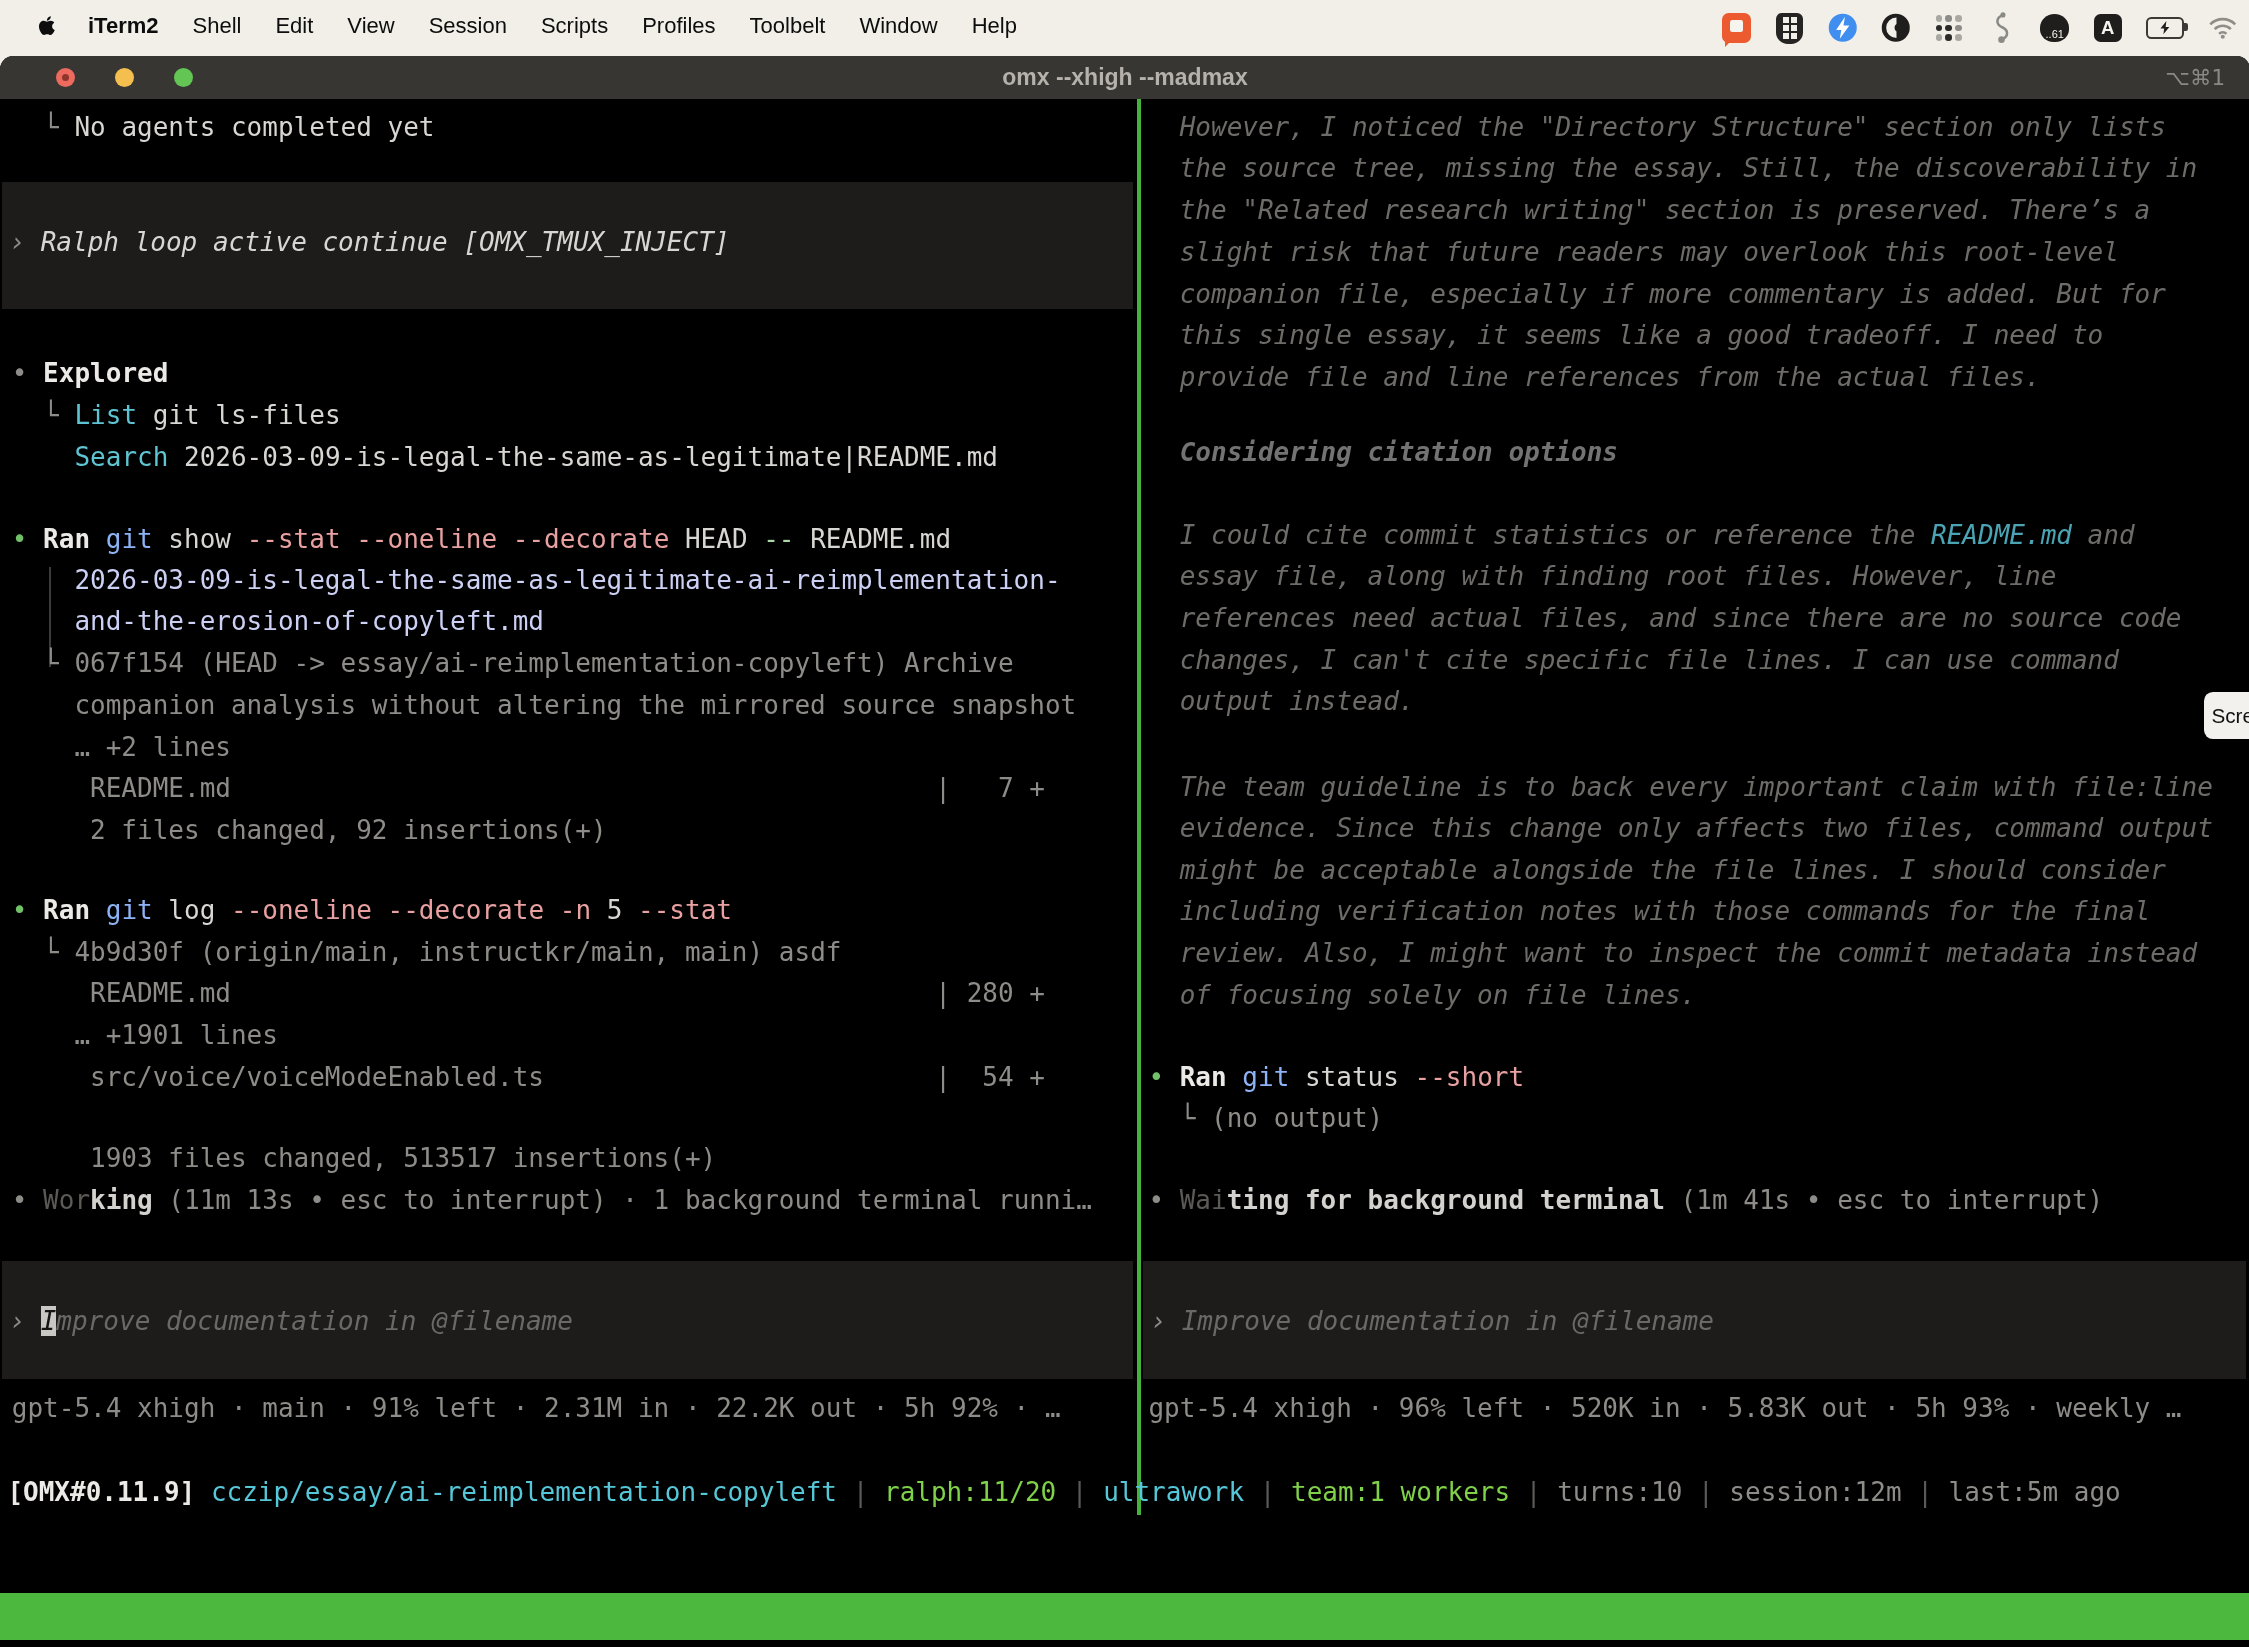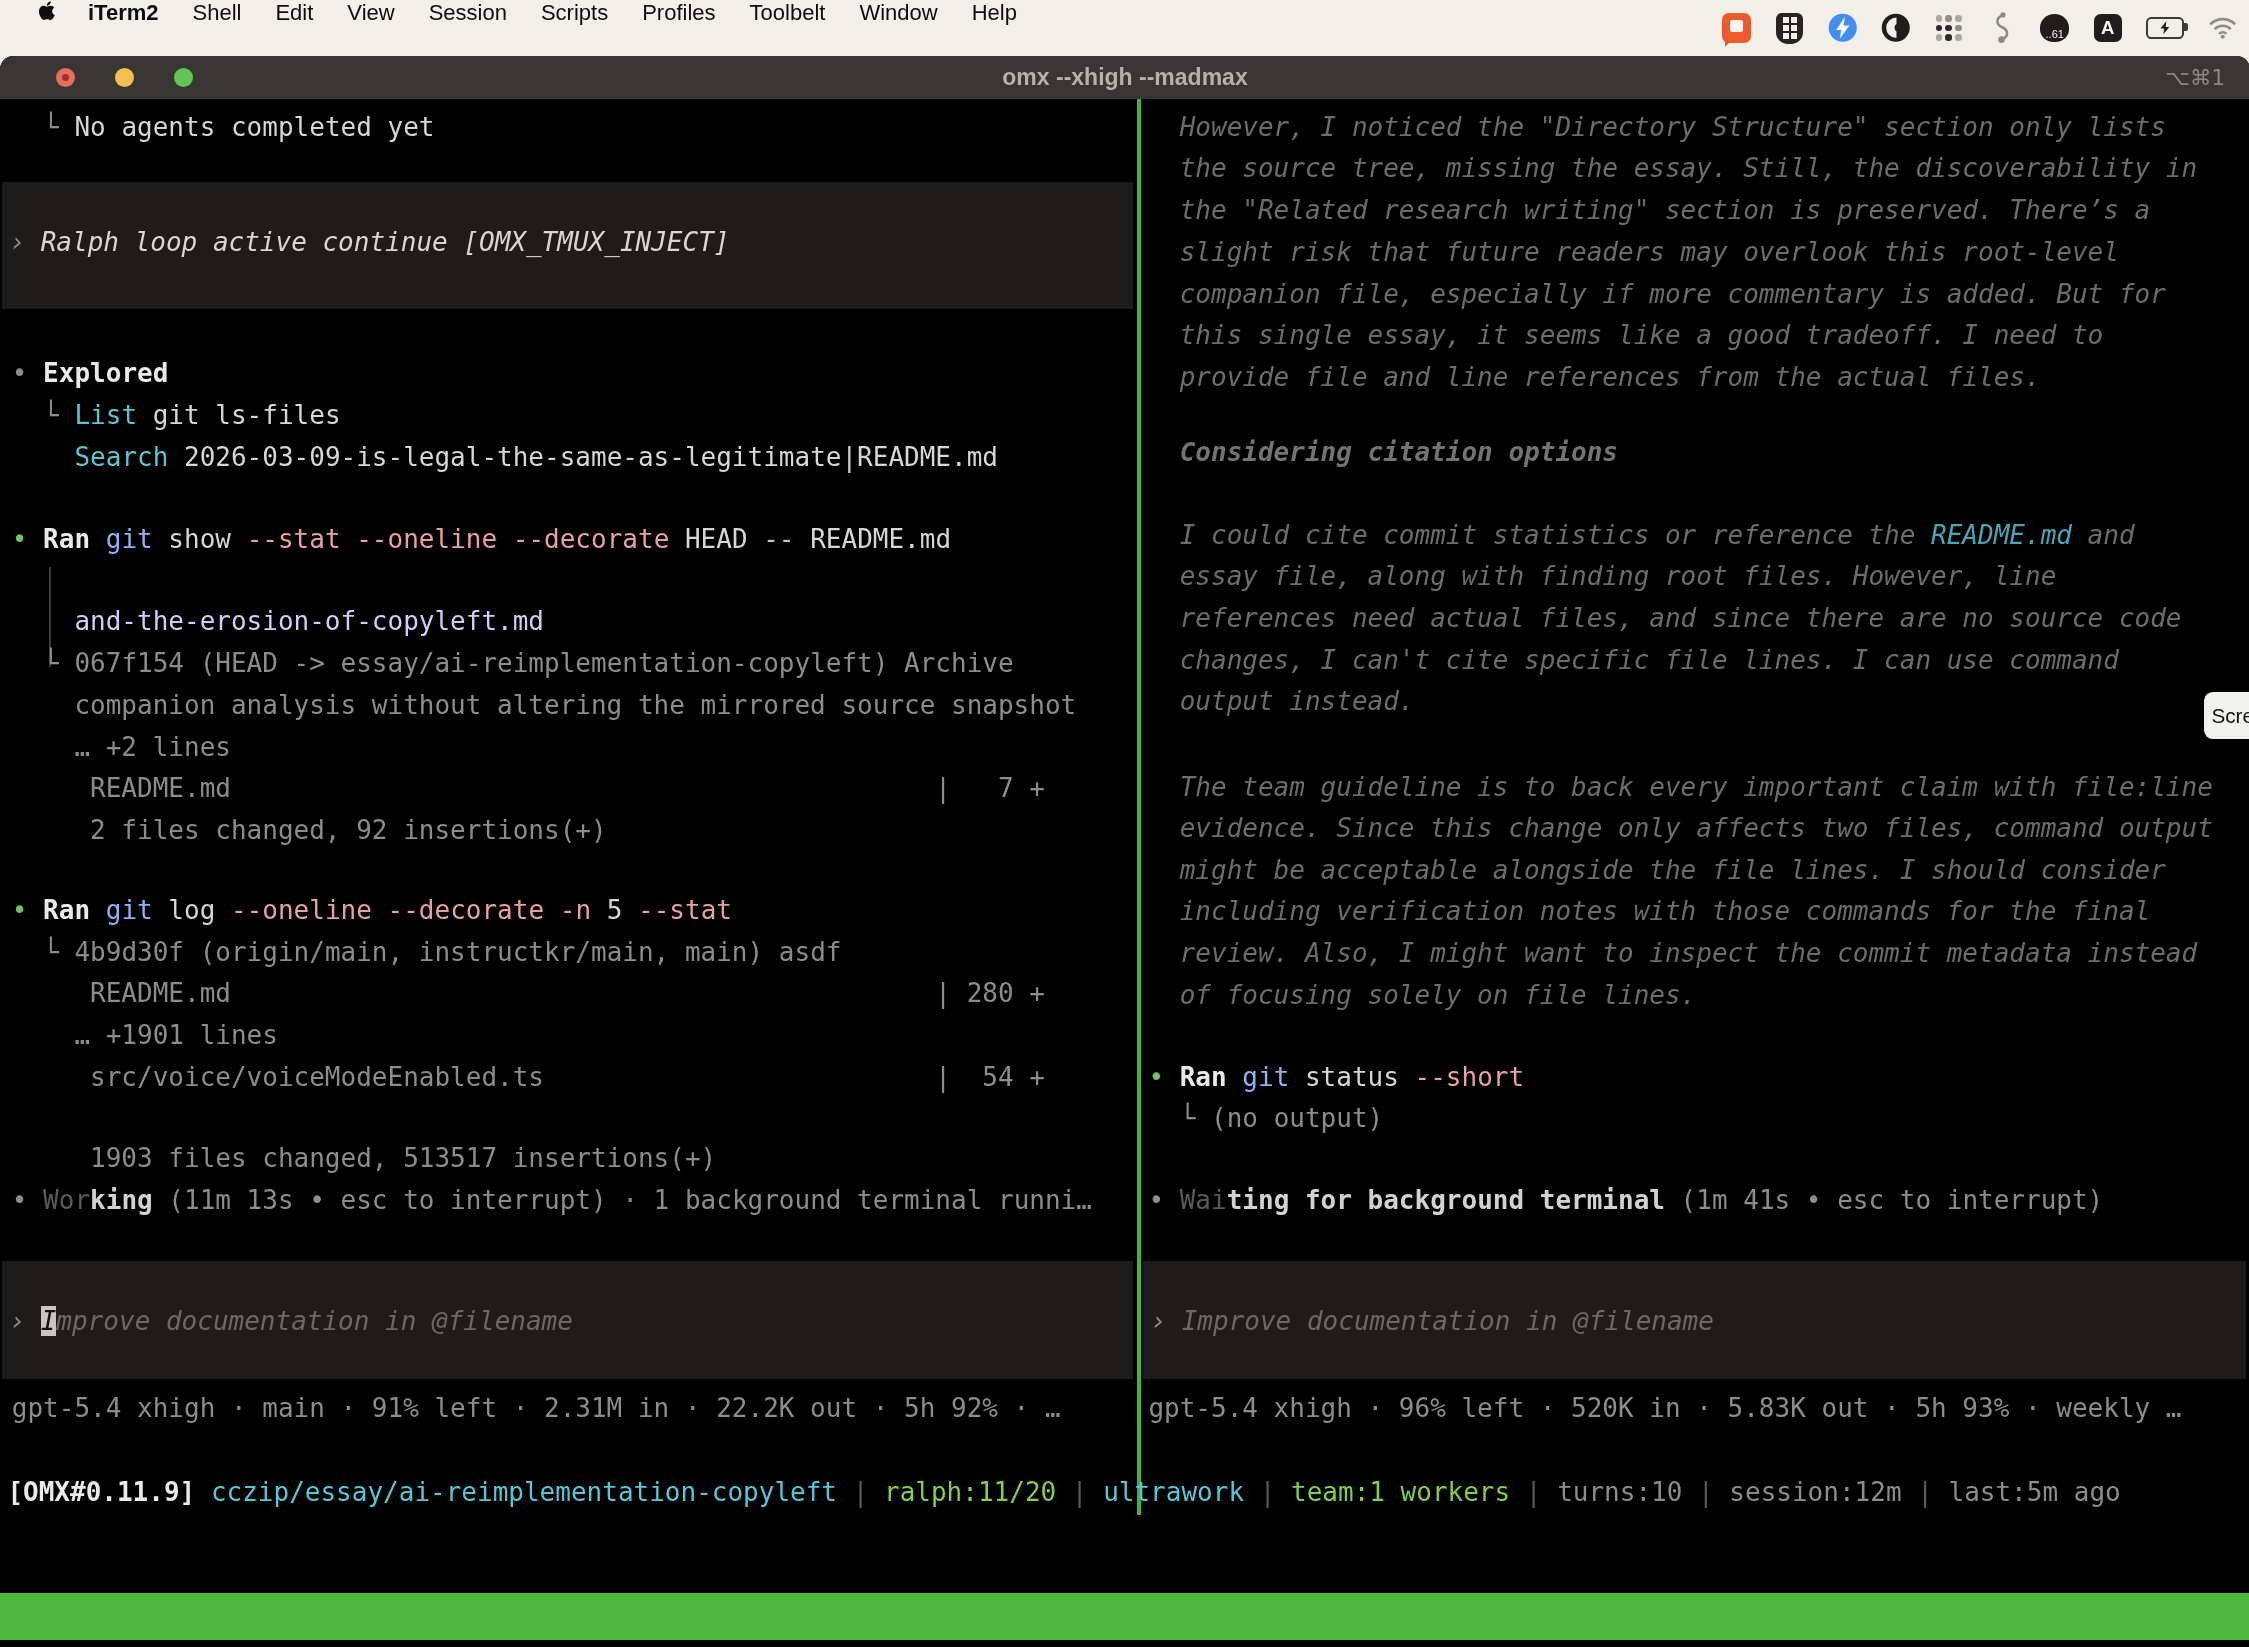--- a/index.html
+++ b/index.html
@@ -1,21 +1,21 @@
 <!DOCTYPE html>
 <html style="font-size:11.8px"><head>
 <meta charset="utf-8">
 <style>
   html,body{margin:0;padding:0;}
   body{width:2250px;height:1648px;background:#f1efe8;overflow:hidden;position:relative;
        font-family:"DejaVu Sans Mono",monospace;}
 
   
   .menubar{position:absolute;top:0;left:0;right:0;height:52px;background:#f1efe8;
-           display:flex;align-items:flex-start;color:#0d0d0d;font-family:"Liberation Sans",sans-serif;
+           display:flex;align-items:center;color:#0d0d0d;font-family:"Liberation Sans",sans-serif;
            font-size:22px;}
   .apple{margin-left:38px;width:19px;height:22px;display:flex;align-items:center;}
   .mapp{font-weight:bold;margin-left:31px;}
   .mitem{margin-left:34px;}
   .micons{position:absolute;right:11.8px;top:0;height:56px;display:flex;align-items:center;gap:22px;}
   .mi{width:31px;height:31px;display:flex;align-items:center;justify-content:center;position:relative;}
   .ic-msg{width:29.5px;height:29.5px;background:#ec5b2f;border-radius:6.6px;position:relative;}
   .ic-msg::before{content:"";position:absolute;left:8px;top:6.6px;width:13.3px;height:11.8px;background:#f6f4ee;border-radius:2.2px;}
   .ic-msg::after{content:"";position:absolute;left:3px;bottom:-4.4px;border-left:7.4px solid #ec5b2f;border-bottom:7.4px solid transparent;}
   .ic-shield{width:26.6px;height:31px;background:#252422;border-radius:5.9px 5.9px 11.8px 11.8px;display:grid;
@@ -187,20 +187,21 @@
       <div class="panel" style="top:83px;height:127px;">
         <div class="tl"><span class="c-gry">› </span><span class="c-w">Ralph loop active continue [OMX_TMUX_INJECT]</span></div>
       </div>
 
       <div class="tl" style="top:258px"><span class="c-gry">• </span><span class="c-b">Explored</span></div>
       <div class="tl" style="top:300px"><span class="c-gry">  └ </span><span class="c-cyn">List</span><span class="c-w"> git ls-files</span></div>
       <div class="tl" style="top:342px"><span class="c-w">    </span><span class="c-cyn">Search</span><span class="c-w"> 2026-03-09-is-legal-the-same-as-legitimate|README.md</span></div>
 
       <div class="tl" style="top:424px"><span class="c-grn">• </span><span class="c-b">Ran</span><span class="c-w"> </span><span class="c-blu">git</span><span class="c-w"> show </span><span class="c-pnk">--stat</span><span class="c-w"> </span><span class="c-pnk">--oneline</span><span class="c-w"> </span><span class="c-pnk">--decorate</span><span class="c-w"> HEAD </span><span class="c-lgr">--</span><span class="c-w"> README.md</span></div>
       <div class="guide" style="top:468px;height:100px;"></div>
+      <div class="tl" style="top:465px"><span class="c-lav">    2026-03-09-is-legal-the-same-as-legitimate-ai-reimplementation-</span></div>
       <div class="tl" style="top:506px"><span class="c-lav">    and-the-erosion-of-copyleft.md</span></div>
       <div class="tl" style="top:548px"><span class="c-gry">  └ </span><span class="c-gry">067f154 (HEAD -&gt; essay/ai-reimplementation-copyleft) Archive</span></div>
       <div class="tl" style="top:590px"><span class="c-gry">    companion analysis without altering the mirrored source snapshot</span></div>
       <div class="tl" style="top:632px"><span class="c-gry">    … +2 lines</span></div>
       <div class="tl" style="top:673px"><span class="c-gry">     README.md                                             |   7 +</span></div>
       <div class="tl" style="top:715px"><span class="c-gry">     2 files changed, 92 insertions(+)</span></div>
 
       <div class="tl" style="top:795px"><span class="c-grn">• </span><span class="c-b">Ran</span><span class="c-w"> </span><span class="c-blu">git</span><span class="c-w"> log </span><span class="c-pnk">--oneline</span><span class="c-w"> </span><span class="c-pnk">--decorate</span><span class="c-w"> </span><span class="c-pnk">-n</span><span class="c-w"> 5 </span><span class="c-pnk">--stat</span></div>
       <div class="tl" style="top:837px"><span class="c-gry">  └ </span><span class="c-gry">4b9d30f (origin/main, instructkr/main, main) asdf</span></div>
       <div class="tl" style="top:878px"><span class="c-gry">     README.md                                             | 280 +</span></div>

